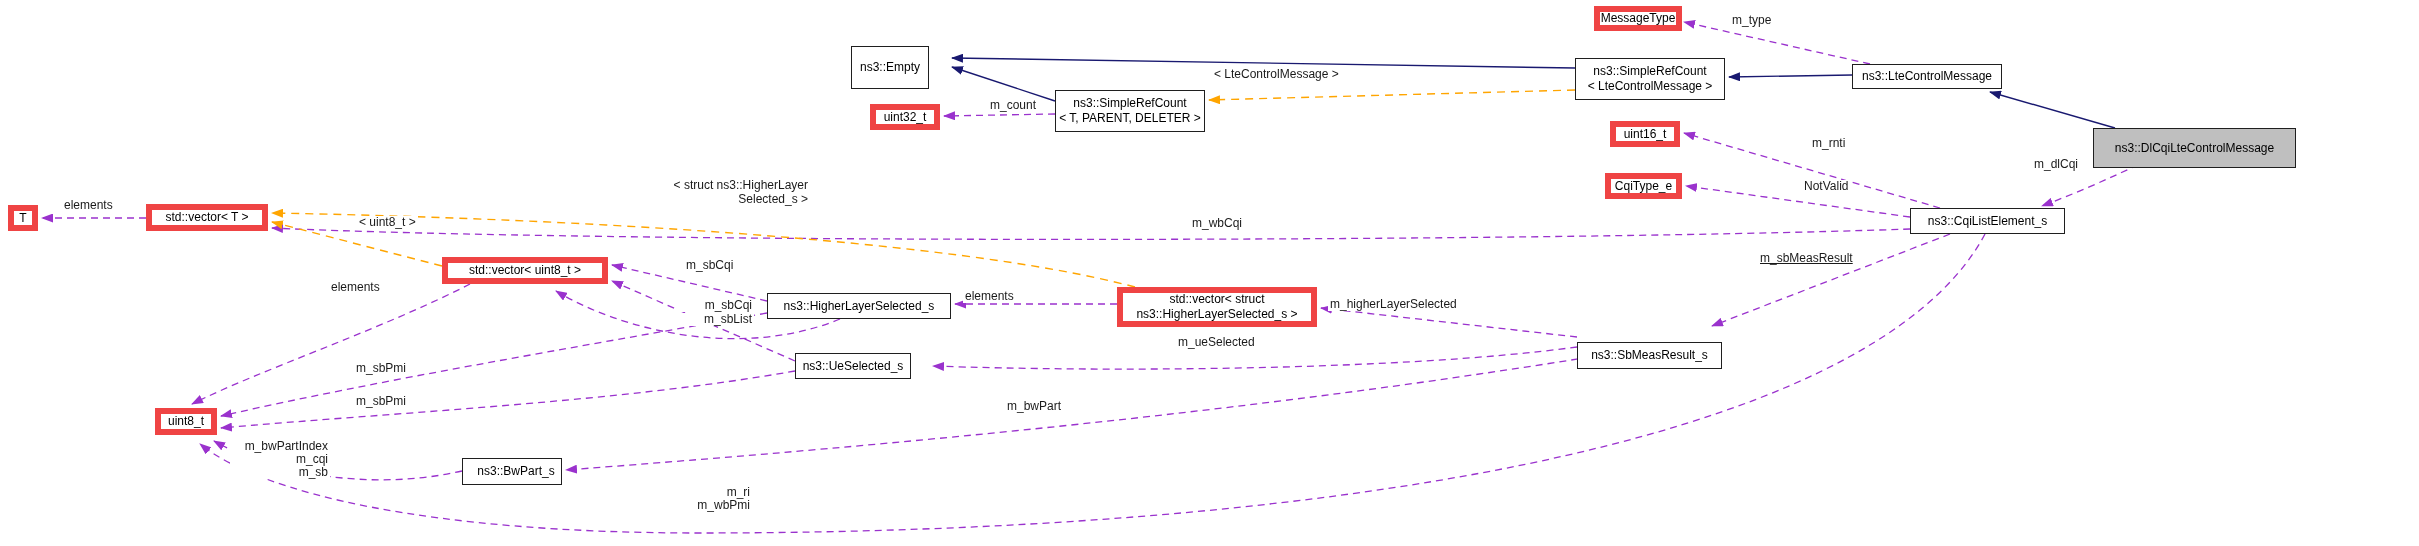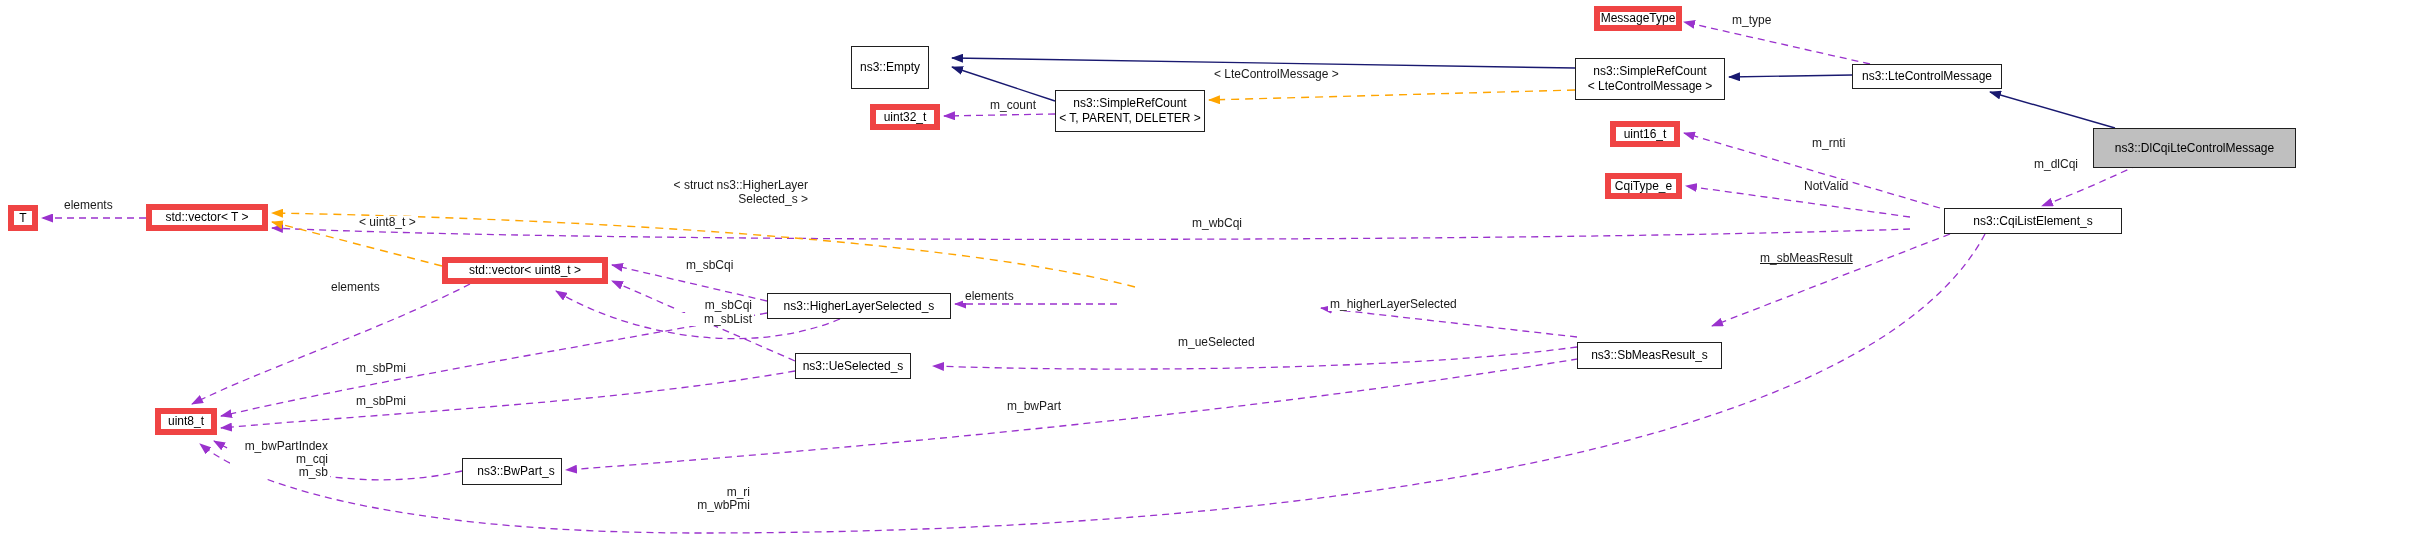--- a/index.html
+++ b/index.html
@@ -102,40 +102,44 @@
   </div>
 
   <div class="node plain" style="left:1610px;top:121px;width:70px;height:26px;">
     <span>uint16_t</span>
   </div>
 
   <div class="node plain" style="left:1605px;top:173px;width:77px;height:26px;">
     <span>CqiType_e</span>
   </div>
 
-  <div class="node bold" style="left:1910px;top:208px;width:178px;height:26px;margin-left:34px;">
+  <div class="node bold" style="left:1910px;top:208px;width:155px;height:26px;">
     <span>ns3::CqiListElement_s</span>
   </div>
 
   <div class="node plain" style="left:8px;top:205px;width:30px;height:26px;">
     <span>T</span>
   </div>
 
   <div class="node plain" style="left:146px;top:204px;width:122px;height:27px;">
     <span>std::vector&lt; T &gt;</span>
   </div>
 
   <div class="node plain" style="left:442px;top:257px;width:166px;height:27px;">
     <span>std::vector&lt; uint8_t &gt;</span>
   </div>
 
   <div class="node bold" style="left:767px;top:293px;width:184px;height:26px;">
     <span>ns3::HigherLayerSelected_s</span>
   </div>
 
+  <div class="node plain" style="left:1117px;top:287px;width:200px;height:40px;">
+    <span>std::vector&lt; struct</span>
+    <span>ns3::HigherLayerSelected_s &gt;</span>
+  </div>
 
   <div class="node bold" style="left:795px;top:353px;width:116px;height:26px;">
     <span>ns3::UeSelected_s</span>
   </div>
 
   <div class="node bold" style="left:1577px;top:330px;width:145px;height:27px;margin-top:12px;">
     <span>ns3::SbMeasResult_s</span>
   </div>
 
   <div class="node plain" style="left:155px;top:408px;width:62px;height:27px;">

